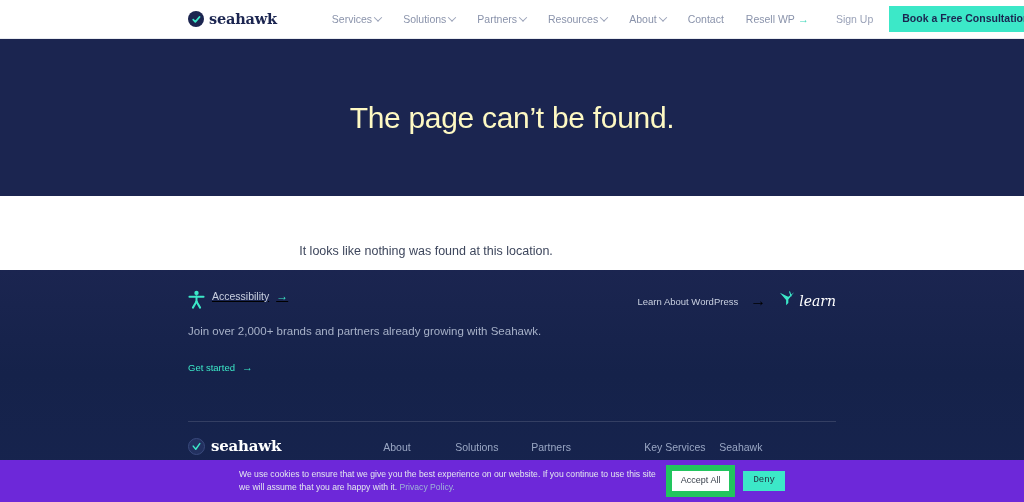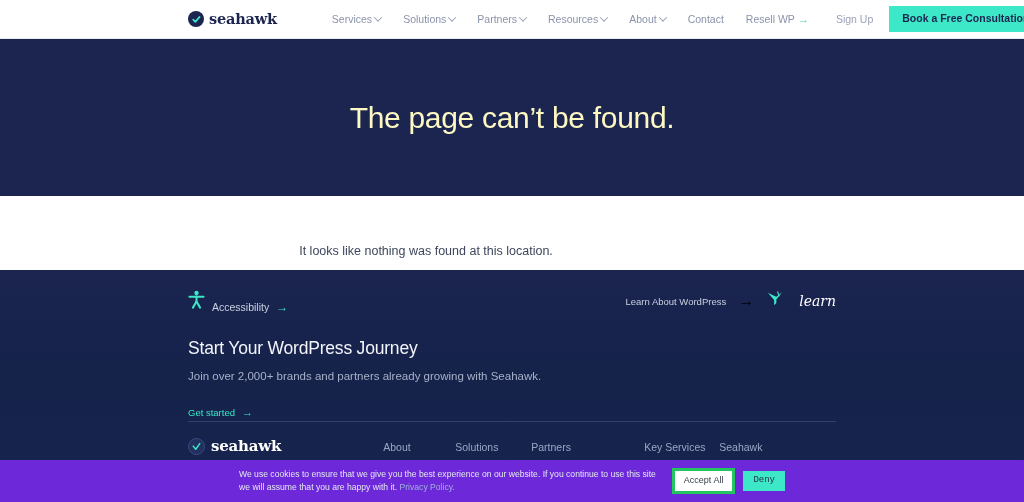--- a/index.html
+++ b/index.html
@@ -94,31 +94,31 @@
     width: 1024px; height: 232px;
     background: linear-gradient(180deg, #1b2550 0%, #15224a 45%, #17244f 100%);
   }
   .footer-inner { padding: 0 188px; position: relative; height: 100%; }
 
   .foot-row1 {
     display: flex; align-items: center;
     height: 44px; padding-top: 18px;
   }
   .access {
-    display: flex; align-items: flex-end; gap: 7px; cursor: pointer;
+    display: flex; align-items: flex-start; gap: 7px; cursor: pointer; text-decoration: underline;
   }
   .access-label { color: #c9d0e0; font-size: 10.5px; }
   .access .arrow, .learn .arrow {
     color: #3ce8c8; font-size: 12px; line-height: 1;
   }
   .learn-block {
     margin-left: auto; display: flex; align-items: center; gap: 12px;
   }
   .learn-label { color: #c9d0e0; font-size: 9.5px; }
-  .learn-logo { display: flex; align-items: center; gap: 15px; }
+  .learn-logo { display: flex; align-items: center; gap: 3px; }
   .learn-word {
     font-family: "DejaVu Serif", serif;
     font-style: italic; font-size: 14px; color: #ffffff;
     line-height: 1;
   }
 
   .cta-heading {
     color: #f2f5fa; font-size: 17.5px; font-weight: 400;
     margin-top: 24px; letter-spacing: -0.2px;
   }
@@ -174,21 +174,21 @@
   .cookie-text {
     color: #e4e8ef; font-size: 8.6px; line-height: 1.55;
     max-width: 420px;
   }
   .cookie-link { color: #9fb3d8; cursor: pointer; }
   .cookie-actions {
     margin-left: auto; display: flex; align-items: center; gap: 8px;
   }
   .btn-accept {
     background: #ffffff; color: #39404c; font-size: 9px;
-    padding: 5px 9px; border: 3px solid #22c55e; cursor: pointer;
+    padding: 5px 9px; border: 6px solid #22c55e; cursor: pointer;
     line-height: 1.1;
   }
   .btn-deny {
     background: #3ce8c8; color: #1f2a3d; font-size: 9px;
     padding: 5px 10px; border: none; cursor: pointer;
     line-height: 1.1;
     font-family: Liberation Mono, monospace;
   }
 </style>
 </head>
@@ -280,21 +280,20 @@
               <svg width="18" height="16" viewBox="0 0 20 18">
                 <path d="M2 2 L9 10 L9 16 L11.5 13.5 L11.5 9.5 L18 1.5 L11.5 6.5 L9.5 5.5 Z" fill="#3ce8c8"></path>
                 <path d="M13 1 L14.5 5.5" stroke="#3ce8c8" stroke-width="1.3" stroke-linecap="round"></path>
               </svg>
             </span>
             <span class="learn-word">learn</span>
           </span>
         </div>
       </div>
 
-      <h2 class="cta-heading">Start Your WordPress Journey</h2>
       <p class="cta-sub">Join over 2,000+ brands and partners already growing with Seahawk.</p>
       <a class="get-started">
         <span>Get started</span>
         <span class="arrow">→</span>
       </a>
 
       <div class="divider"></div>
 
       <div class="foot-row2">
         <a class="foot-brand">

